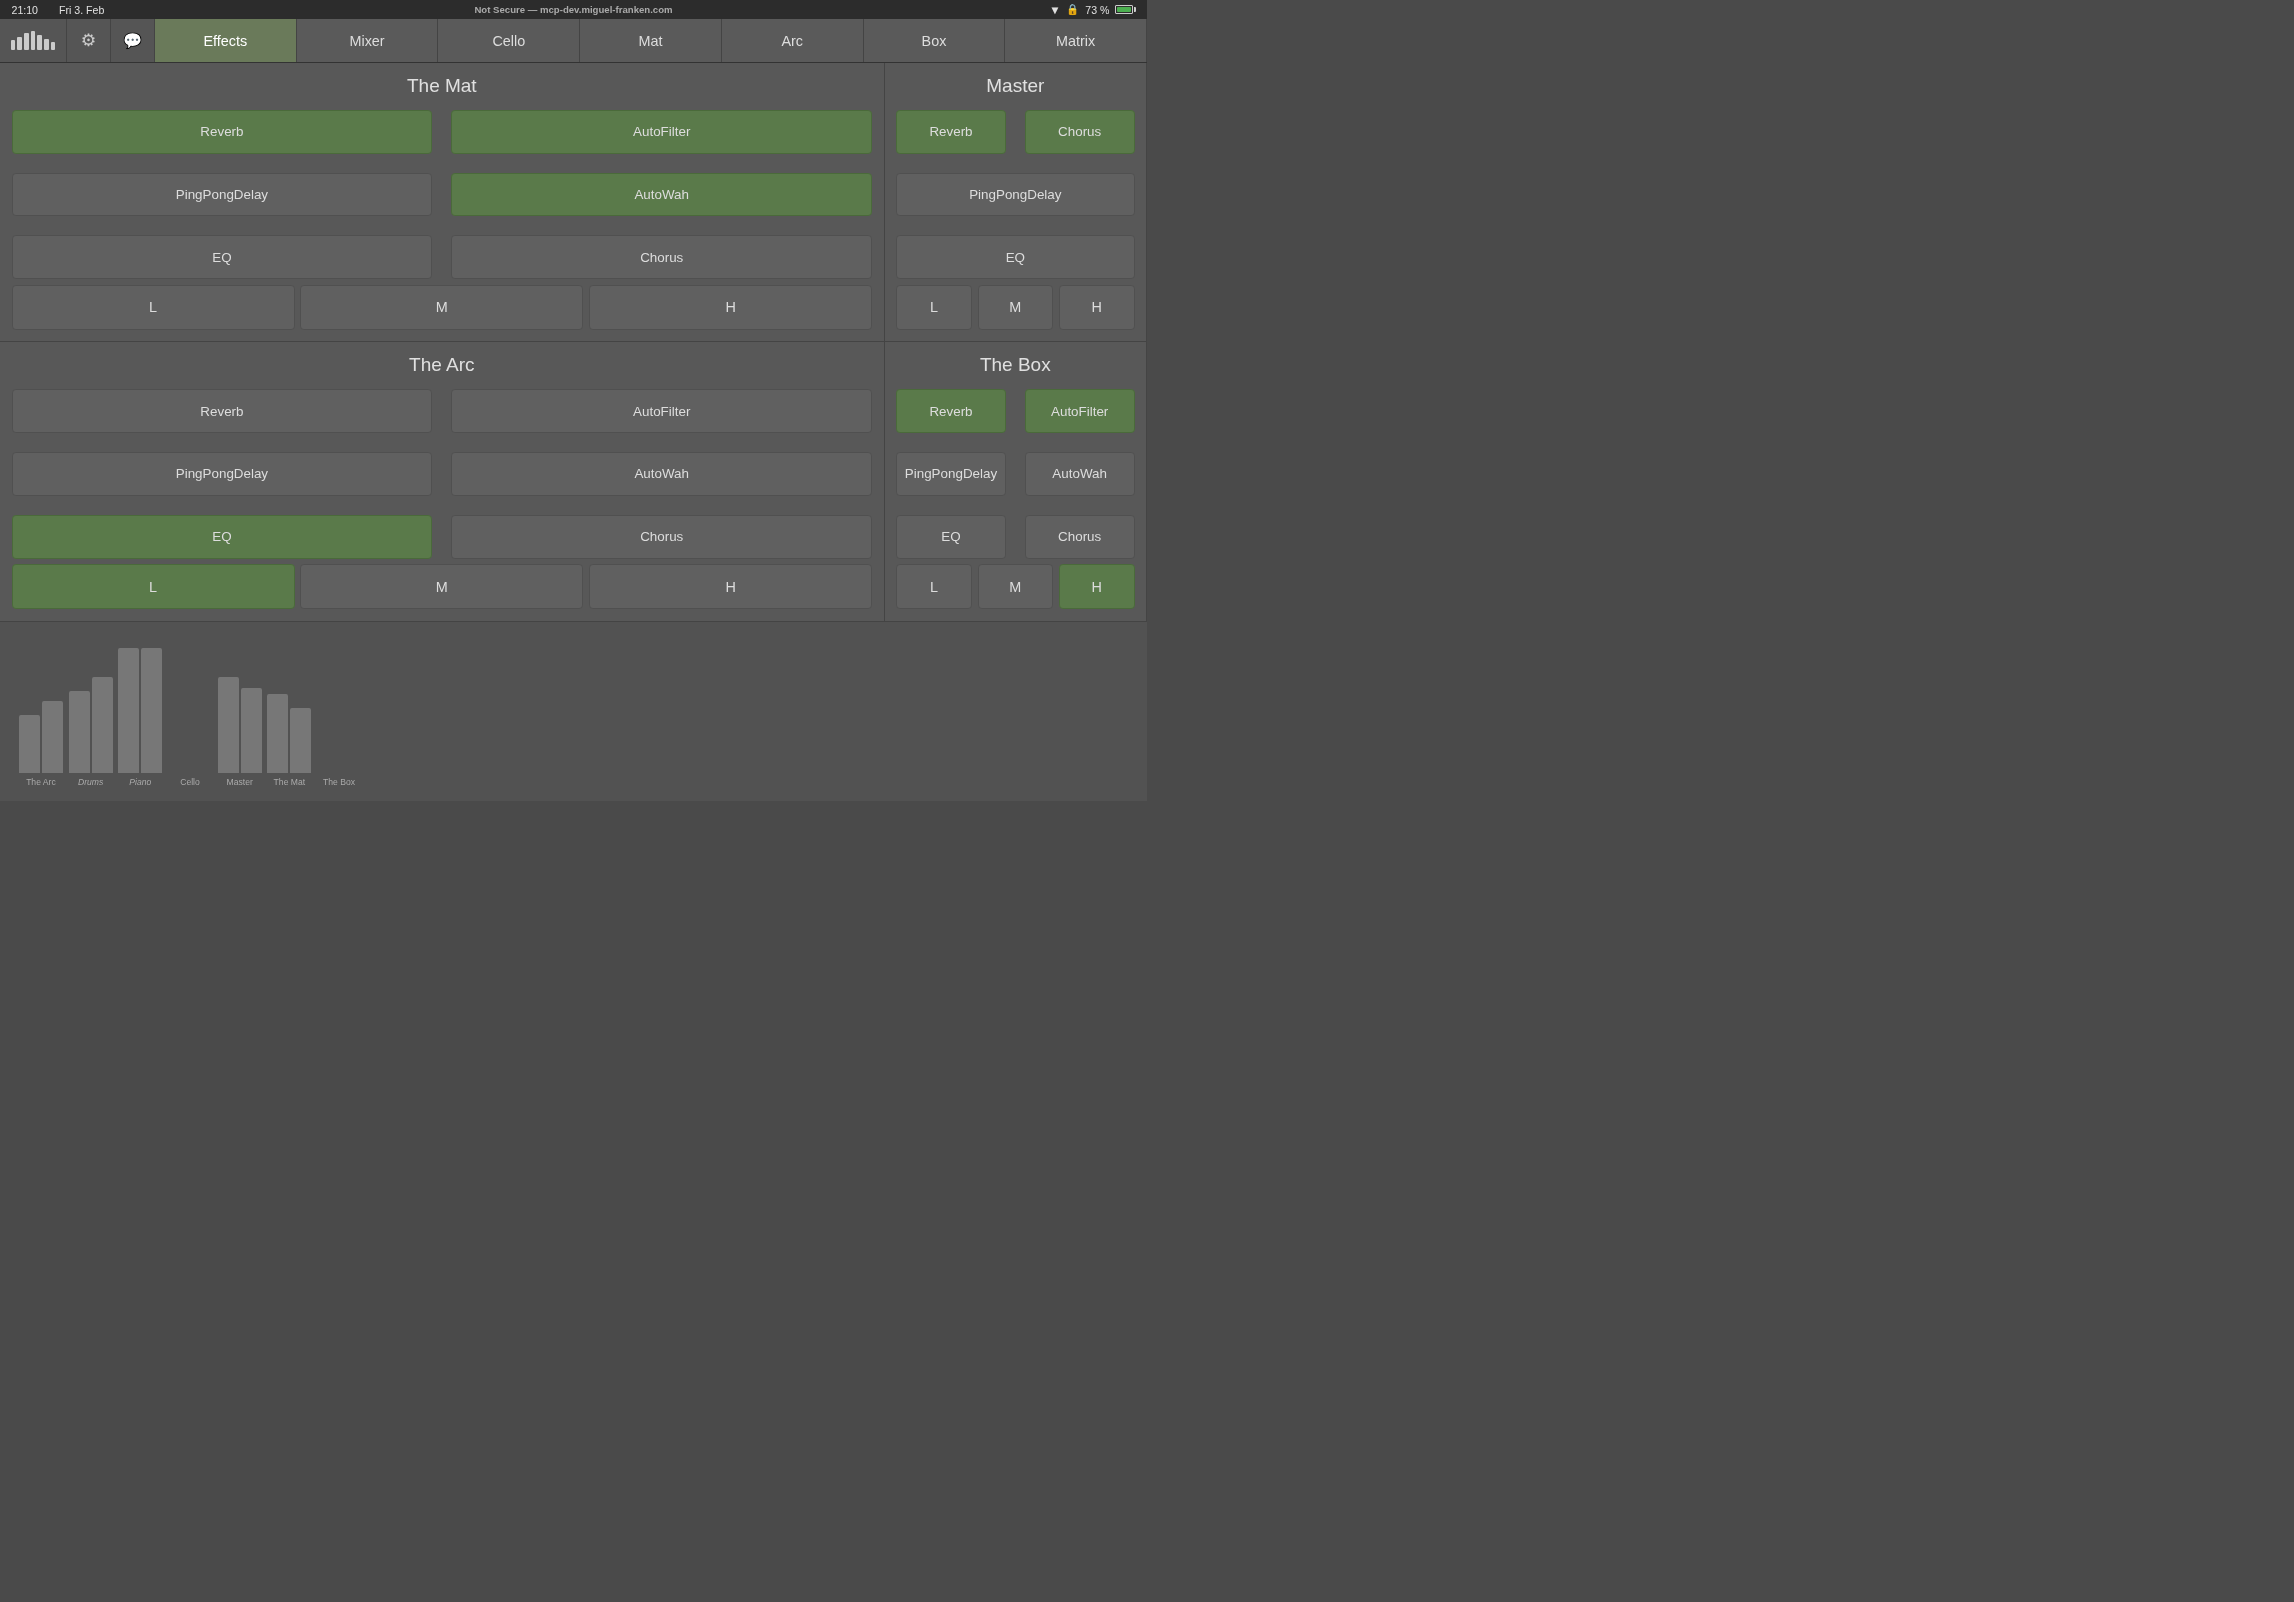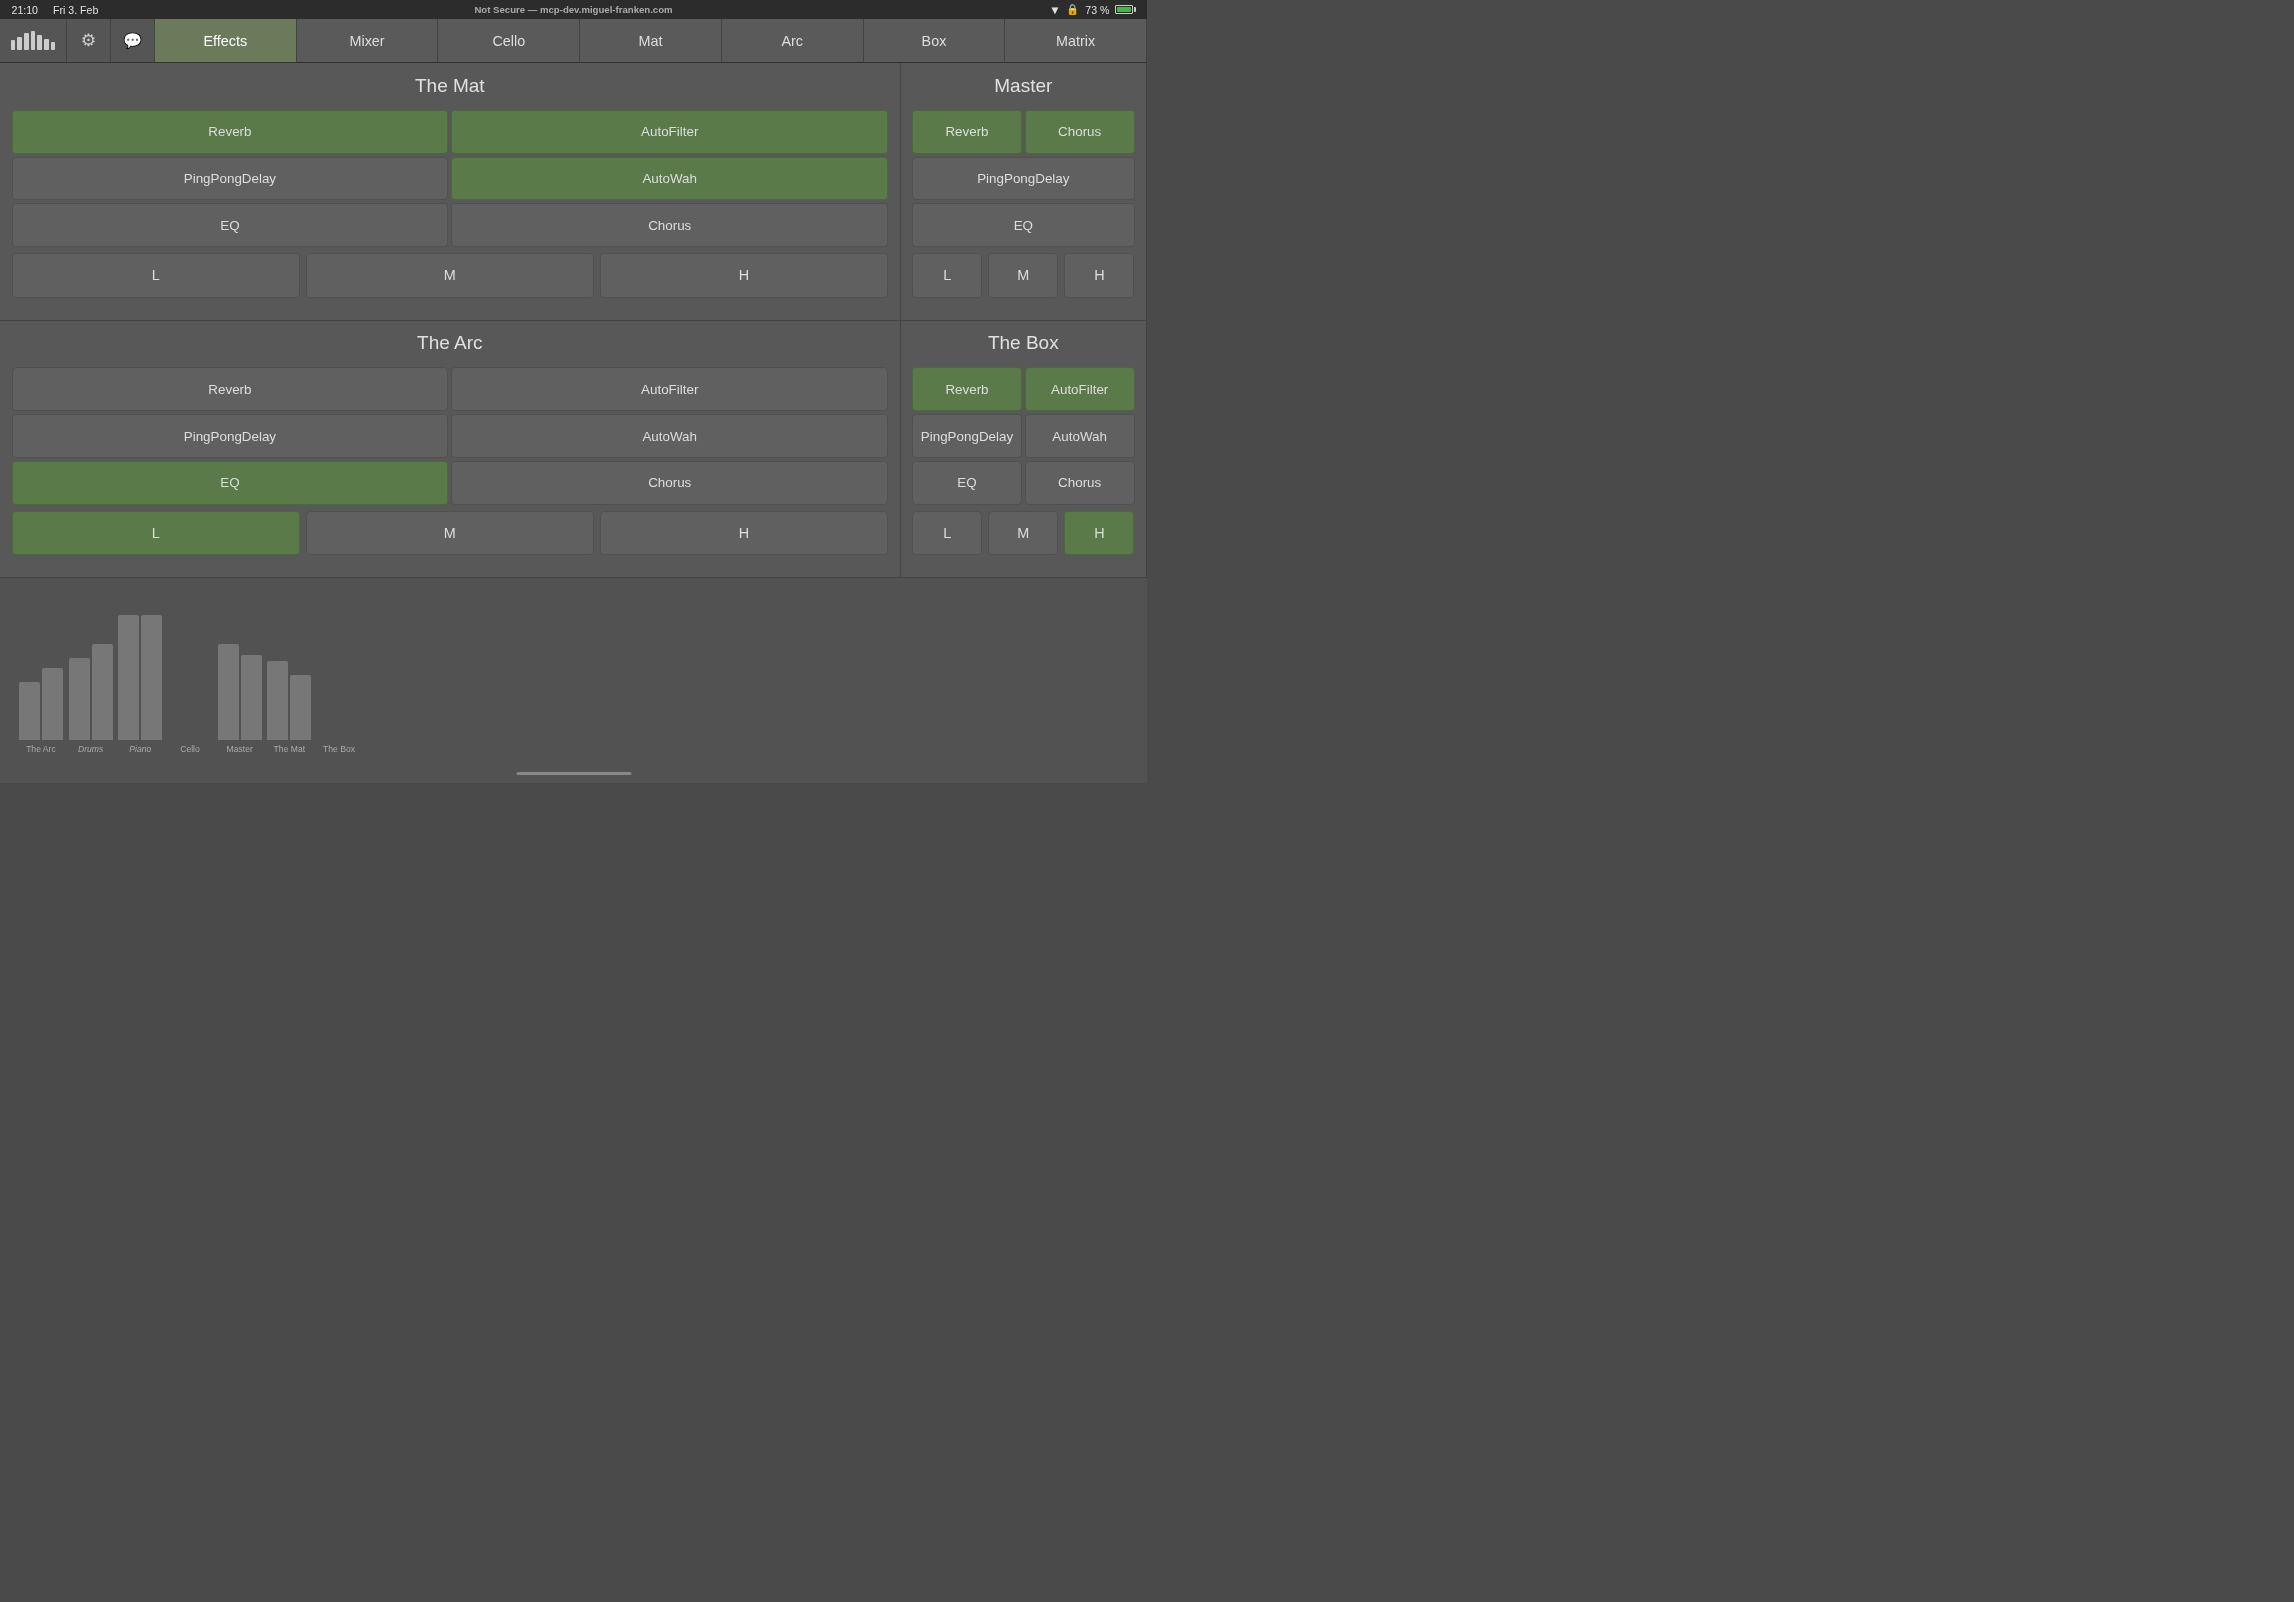--- a/index.html
+++ b/index.html
@@ -17,21 +17,21 @@
     .status-bar {
       background: #2c2c2c;
       height: 19px;
       display: flex;
       align-items: center;
       justify-content: space-between;
       padding: 0 11.5px;
       font-size: 10.6px;
       color: #e0e0e0;
     }
-    .status-bar-left { display: flex; gap: 15px; }
+    .status-bar-left { display: flex; gap: 21px; }
     .status-bar-center { position: absolute; left: 50%; transform: translateX(-50%); font-size: 9.6px; color: #aaa; font-weight: bold; }
     .status-bar-right { display: flex; gap: 5.8px; align-items: center; }
 
     
     .nav-bar {
       background: #5a5a5a;
       height: 44px;
       display: flex;
       align-items: stretch;
       border-bottom: 1px solid #333;
@@ -91,21 +91,21 @@
       font-weight: 500;
       color: #e0e0e0;
       text-align: center;
       margin-bottom: 13.4px;
     }
 
     
     .effects-grid {
       display: grid;
       grid-template-columns: 1fr 1fr;
-      gap: 3px;
+      gap: 19px;
       margin-bottom: 5.8px;
     }
     .effect-btn {
       background: #606060;
       border: 1px solid #505050;
       border-radius: 3.8px;
       padding: 13.4px 7.7px;
       font-size: 13.4px;
       color: #ddd;
       text-align: center;

